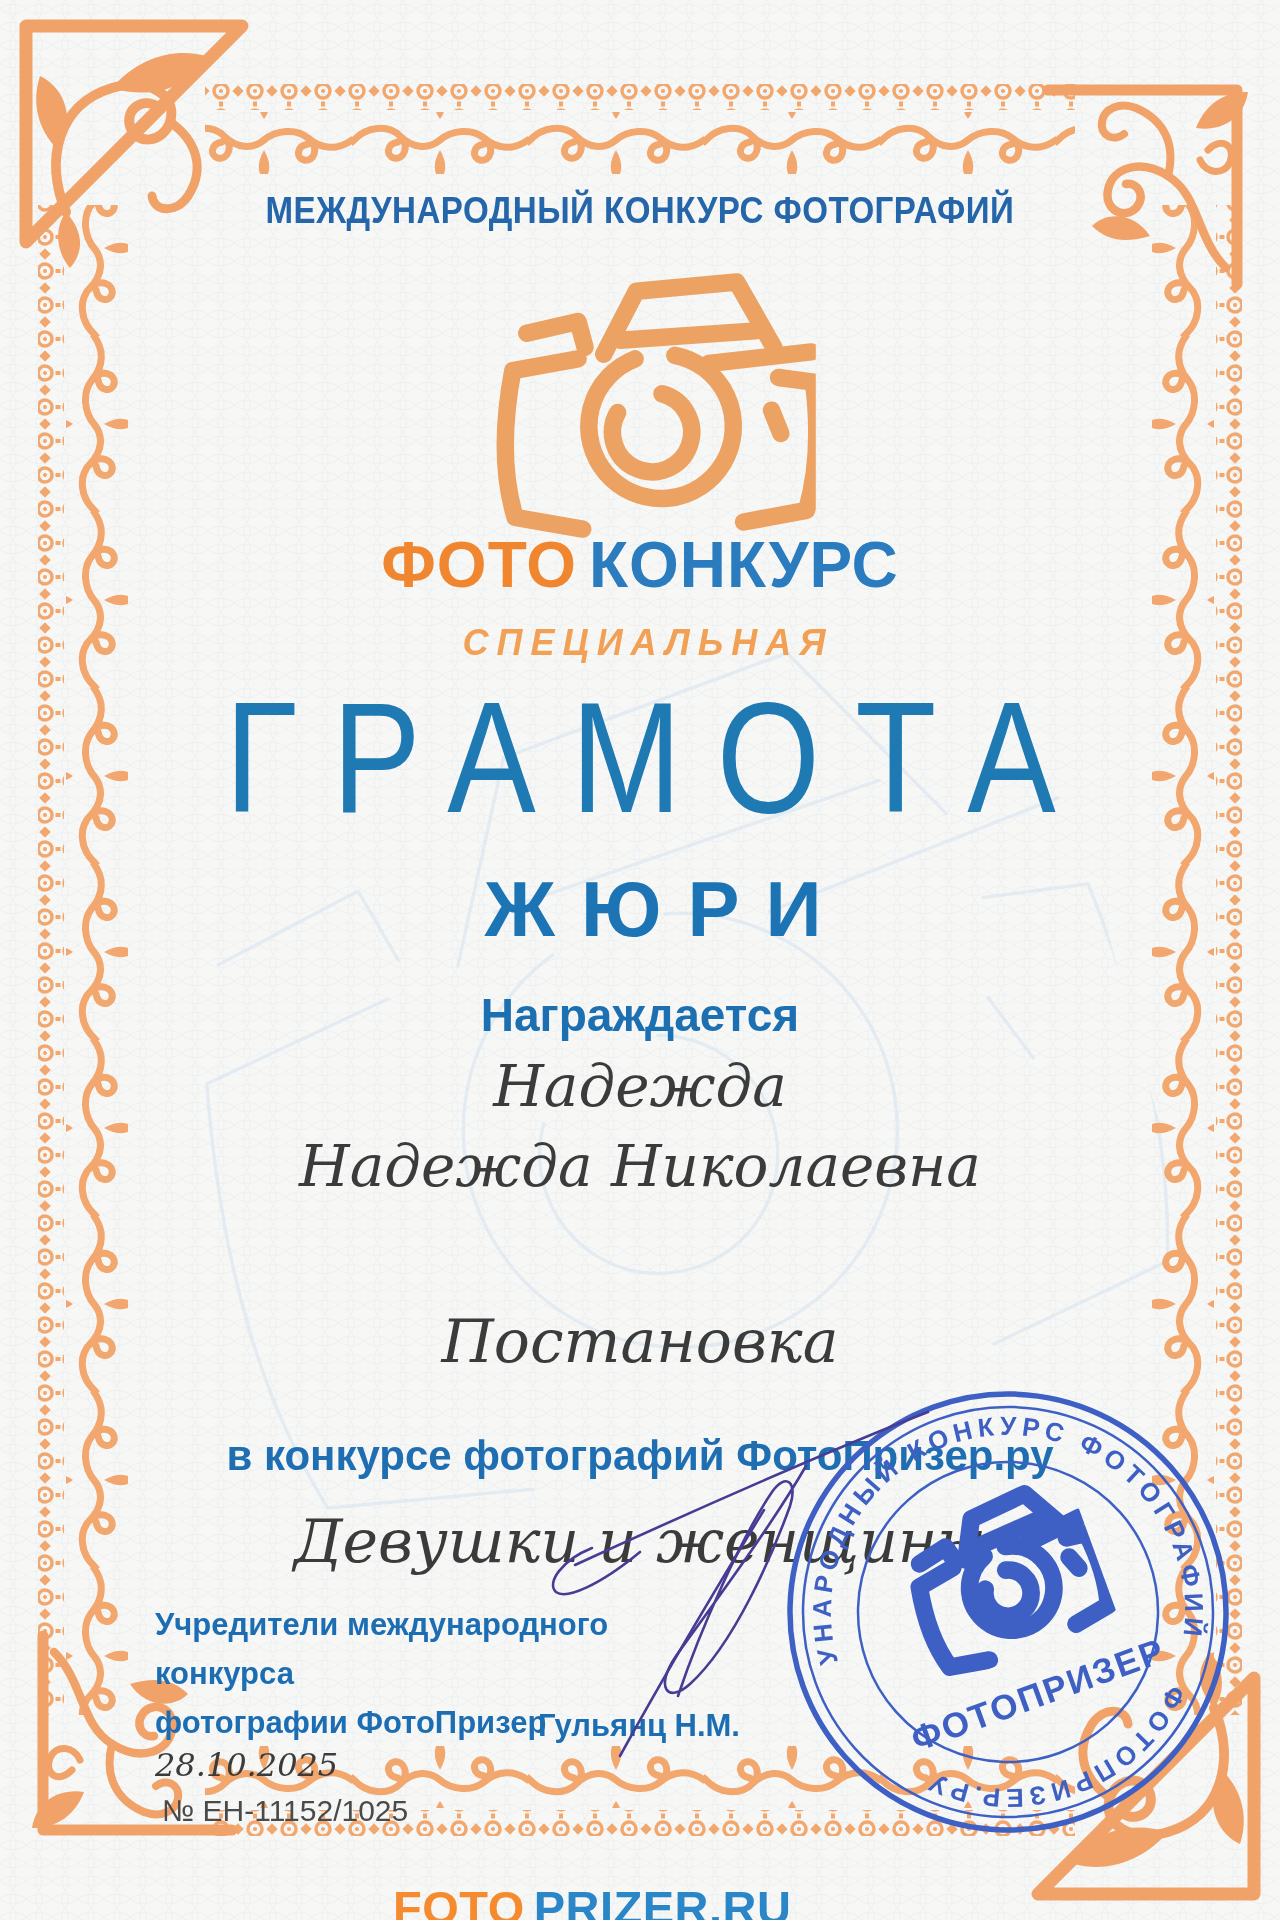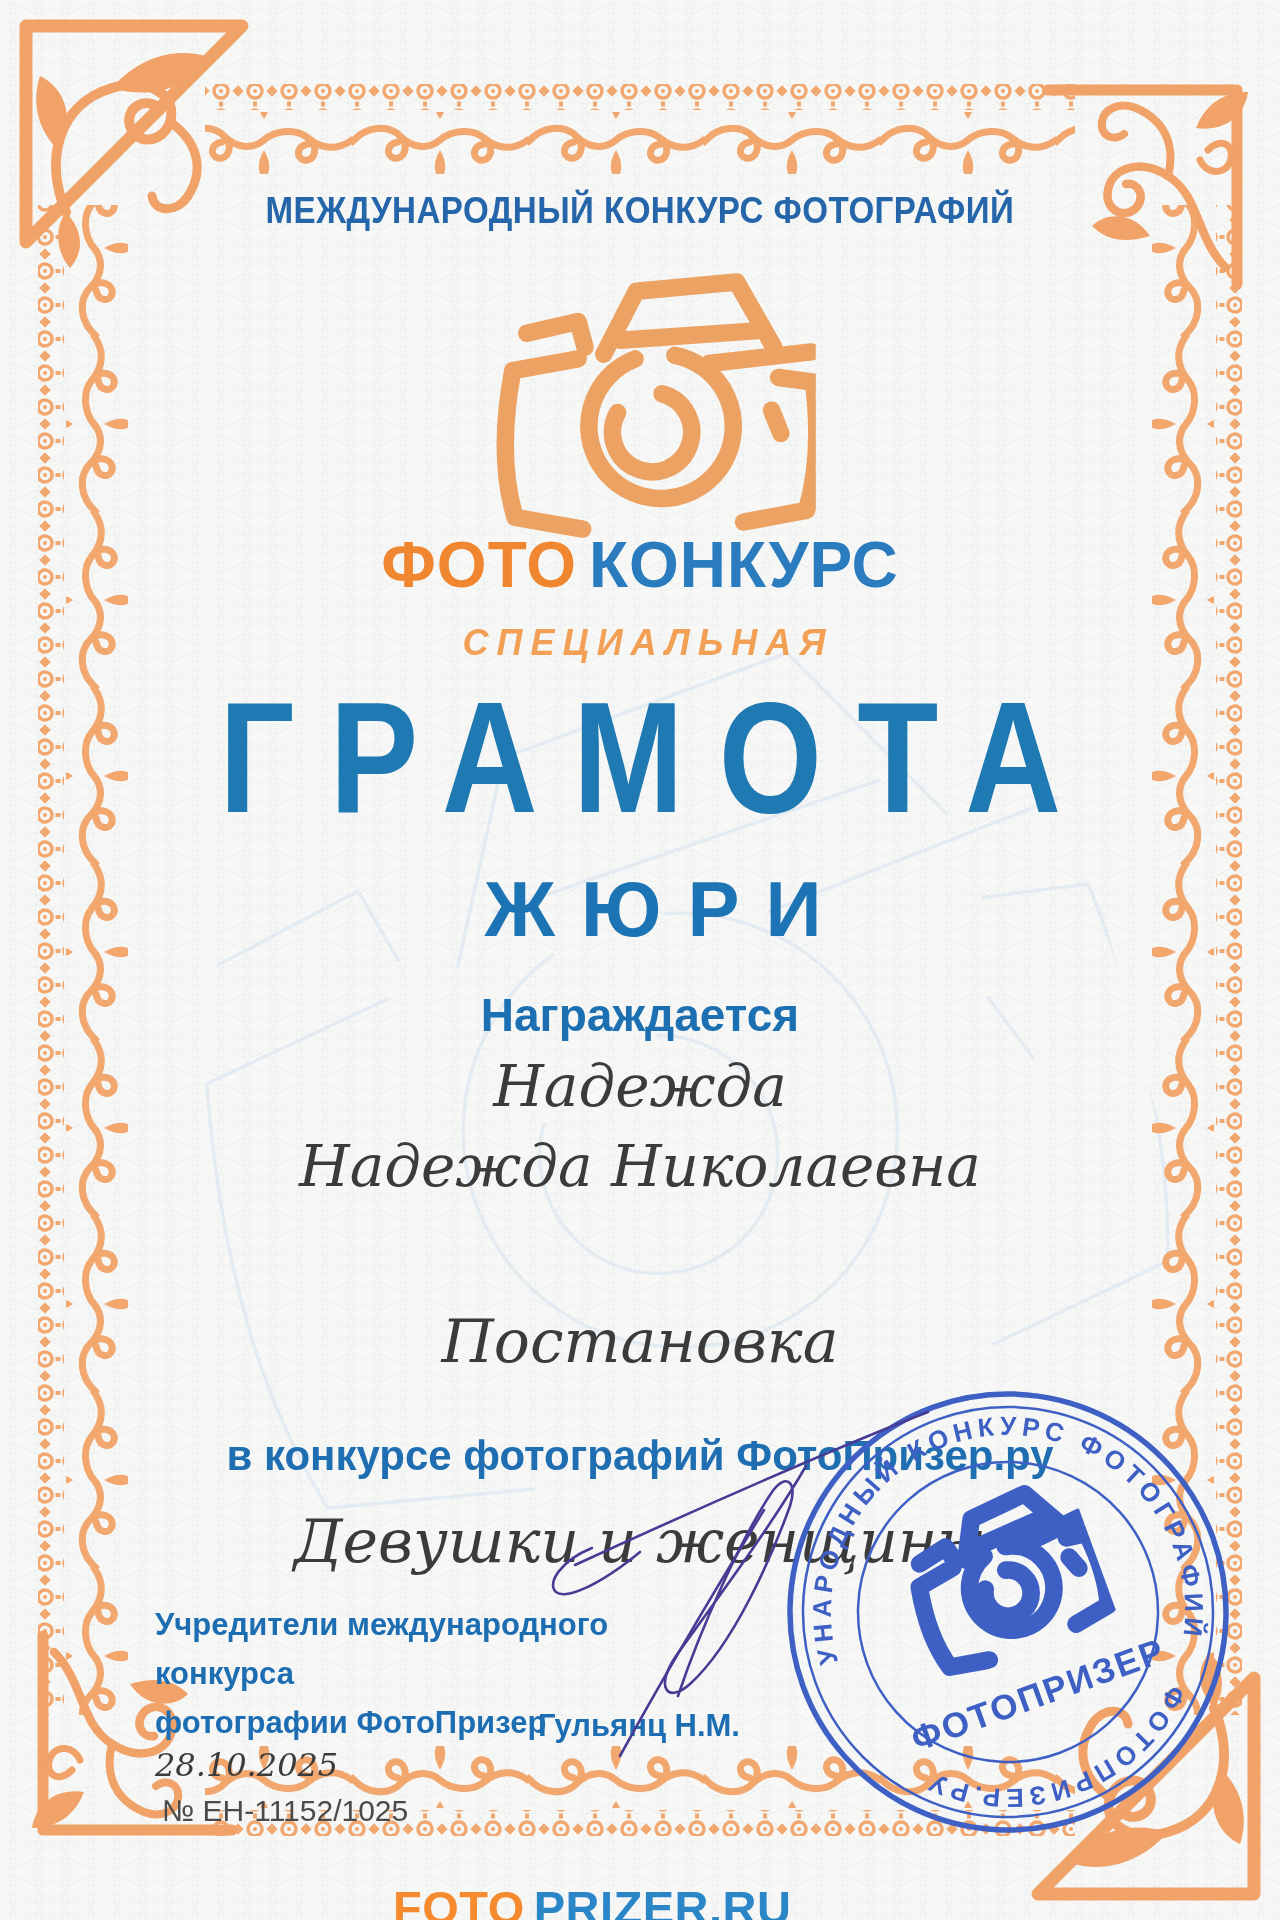--- a/index.html
+++ b/index.html
@@ -12,21 +12,21 @@
   .abs{position:absolute;}
   .center{left:0;width:1280px;text-align:center;}
   
   .header-line{top:190px;font-size:36px;font-weight:bold;color:#2565a9;}
   .header-line .squeeze{display:inline-block;transform:scaleX(.92);letter-spacing:.5px;}
   .brand{top:528px;font-size:64px;font-weight:bold;letter-spacing:1px;}
   .brand .foto{color:#f0862f;}
   .brand .prizer{color:#2a7cbe;margin-left:12px;}
   .special{top:622px;font-size:36px;font-style:italic;font-weight:bold;
            color:#f2a055;letter-spacing:8px;padding-left:8px;}
-  .gramota{top:672px;font-size:158px;font-weight:700;color:#1f79b3;line-height:170px;}
+  .gramota{top:672px;font-size:158px;font-weight:400;color:#1f79b3;line-height:170px;}
   .gramota .squeeze{display:inline-block;transform:scaleX(.84);letter-spacing:42px;padding-left:42px;}
   .jury{top:864px;font-size:78px;font-weight:bold;color:#1d74b4;
         letter-spacing:26px;padding-left:26px;}
   .awarded{top:988px;font-size:46px;font-weight:bold;color:#1c6fb0;}
   .script{font-family:"DejaVu Serif",serif;font-style:italic;color:#3b3b3b;}
   .name1{top:1052px;font-size:58px;}
   .name2{top:1132px;font-size:58px;}
   .reason{top:1242px;font-size:40px;font-weight:bold;color:#1e6eb1;}
   .nomination{top:1306px;font-size:60px;}
   .contest{top:1432px;font-size:42px;font-weight:bold;color:#1e6eb1;}

